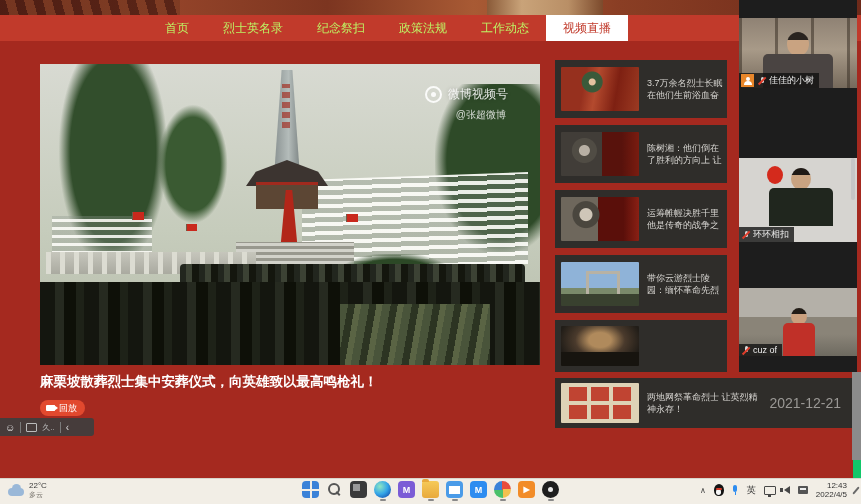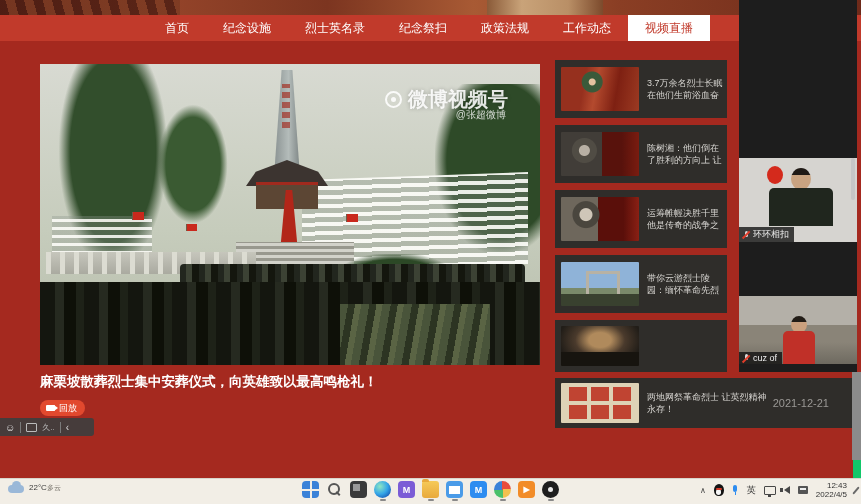--- a/index.html
+++ b/index.html
@@ -10,21 +10,21 @@
   
   .banner{left:0;top:0;width:861px;height:15px;
     background:linear-gradient(90deg,#5e241a 0,#96452a 18%,#7c3520 38%,#a85a34 55%,#8a3e24 72%,#6e2a1a 100%)}
   .banner-sculpt{left:0;top:0;width:180px;height:15px;
     background:repeating-linear-gradient(75deg,#4a1c12 0 9px,#7a3a22 9px 18px);opacity:.8}
   .banner-monu{left:487px;top:0;width:116px;height:15px;
     background:linear-gradient(90deg,#8a5a38 0,#c9a379 30%,#b98f66 70%,#7c4a2c 100%)}
 
   
   .nav{left:0;top:15px;width:861px;height:26px;background:#c13a2b;display:flex;align-items:stretch;padding-left:148px;box-sizing:border-box}
-  .nav-item{color:#ffffff;font-size:12px;line-height:26px;padding:0 17px;white-space:nowrap;cursor:pointer}
+  .nav-item{color:#bef264;font-size:12px;line-height:26px;padding:0 17px;white-space:nowrap;cursor:pointer}
   .nav-item.active{background:#fff;color:#c13a2b}
 
   
   .video{left:40px;top:64px;width:500px;height:301px;overflow:hidden;background:#c9cec2}
   .sky{left:0;top:0;width:500px;height:301px;background:linear-gradient(#d8dad2 0,#c6ccbc 55%,#b6bcaa 100%)}
   .treeL{left:18px;top:-10px;width:110px;height:215px;background:radial-gradient(ellipse at 50% 45%,#324e2c 0 55%,rgba(50,78,44,0) 70%)}
   .treeL2{left:118px;top:40px;width:70px;height:120px;background:radial-gradient(ellipse at 50% 50%,#3a5a32 0 55%,rgba(58,90,50,0) 70%)}
   .treeR{left:395px;top:20px;width:120px;height:170px;background:radial-gradient(ellipse at 55% 45%,#2e4a28 0 58%,rgba(46,74,40,0) 72%)}
   .bushR{left:290px;top:190px;width:130px;height:70px;background:radial-gradient(ellipse at 50% 50%,#2c4826 0 60%,rgba(44,72,38,0) 75%)}
   .obelisk{left:232px;top:6px;width:30px;height:135px;
@@ -45,21 +45,21 @@
   .crowdmid{left:140px;top:200px;width:345px;height:38px;border-radius:4px;
     background:repeating-linear-gradient(90deg,#22261e 0 6px,#3c4234 6px 12px,#14160e 12px 19px)}
   .flagA{left:92px;top:148px;width:11px;height:8px;background:#c9281c;border-left:1px solid #6e5a46}
   .flagB{left:146px;top:160px;width:10px;height:7px;background:#c9281c;border-left:1px solid #6e5a46}
   .flagC{left:306px;top:150px;width:11px;height:8px;background:#c9281c;border-left:1px solid #6e5a46}
   .crowdfront{left:0;top:218px;width:500px;height:83px;
     background:repeating-linear-gradient(90deg,#14160f 0 15px,#262a20 15px 24px,#0e1008 24px 36px,#1e2218 36px 44px)}
   .camo{left:300px;top:240px;width:150px;height:61px;
     background:repeating-linear-gradient(100deg,#49543a 0 8px,#2c3422 8px 15px,#5a6444 15px 21px)}
   .wm{right:32px;top:22px;display:flex;align-items:center;gap:6px;color:rgba(255,255,255,.88);
-      font-size:20px;font-weight:bold;text-shadow:0 0 4px rgba(0,0,0,.25)}
+      font-size:12px;font-weight:normal;text-shadow:0 0 4px rgba(0,0,0,.25)}
   .wmeye{width:17px;height:17px;border:2px solid rgba(255,255,255,.88);border-radius:50%;box-sizing:border-box;position:relative}
   .wmeye:after{content:"";position:absolute;left:4px;top:4px;width:5px;height:5px;border-radius:50%;background:rgba(255,255,255,.88)}
   .wmuser{right:34px;top:44px;font-size:10px;color:rgba(255,255,255,.8)}
 
   .caption{left:40px;top:373px;width:520px;color:#fff;font-size:13.5px;font-weight:bold}
   .replay{left:40px;top:400px;height:16px;padding:0 8px 0 6px;border-radius:9px;background:#e2492e;
           display:flex;align-items:center;gap:4px;color:#fff;font-size:9px;cursor:pointer}
   .cam{width:9px;height:6px;background:#fff;border-radius:1px;position:relative}
   .cam:after{content:"";position:absolute;right:-3px;top:0;border-top:3px solid transparent;border-bottom:3px solid transparent;border-left:4px solid #fff}
 
@@ -70,21 +70,21 @@
   .ascreen{width:9px;height:7px;border:1px solid #bbb;border-radius:1px}
   .amore{font-size:8px;color:#bbb}
 
   
   .prow{left:555px;width:172px;height:58px;background:#2f2d2a;display:flex;align-items:center;cursor:pointer}
   .r1{top:60px}.r2{top:125px}.r3{top:190px}.r4{top:255px}.r5{top:320px;height:52px}
   .r6{top:378px;width:300px;height:50px}
   .thumb{width:78px;height:44px;margin-left:6px;flex:none;position:relative;overflow:hidden;border-radius:1px}
   .r5 .thumb,.r6 .thumb{height:40px}
   .ptitle{font-size:9px;color:#d8d6d2;line-height:12px;margin:0 4px 0 8px;max-height:25px;overflow:hidden}
-  .pdate{font-size:11px;color:#9a9895;margin-left:auto;margin-right:26px;white-space:nowrap}
+  .pdate{font-size:14px;color:#9a9895;margin-left:auto;margin-right:14px;white-space:nowrap}
   .t1{background:radial-gradient(circle at 40% 34%,#e6c3a0 0 3px,#3a5a3a 4px 10px,rgba(0,0,0,0) 11px),
       linear-gradient(100deg,#96301e 0 30%,#b44a2e 45%,#7e2012 70%,#9c3a22 100%)}
   .t2{background:radial-gradient(circle at 30% 42%,#b8b0a4 0 5px,#504c44 6px 12px,rgba(0,0,0,0) 13px),
       linear-gradient(90deg,#413d38 0 52%,#58120c 52% 78%,#7a1c10 100%)}
   .t3{background:radial-gradient(circle at 32% 40%,#cfc6b8 0 6px,#4a463e 7px 13px,rgba(0,0,0,0) 14px),
       linear-gradient(90deg,#6e675c 0 48%,#5a0f0a 48% 80%,#8a2014 100%)}
   .t4{background:linear-gradient(180deg,#8fb3d8 0 58%,#7a8a6a 58% 72%,#39412f 72% 100%)}
   .arch{position:absolute;left:25px;top:9px;width:28px;height:20px;border:3px solid #b8b2a4;border-bottom:none}
   .t5{background:linear-gradient(0deg,#17140f 0 35%,rgba(0,0,0,0) 36%),
       radial-gradient(ellipse at 50% 35%,#b08a5c 0 20%,#4a3a2c 45%,#211d18 75%)}
@@ -100,21 +100,21 @@
   .cdiam2{right:7px;background:#6f6f6f}
   .mico{position:relative;width:10px;height:10px;flex:none}
   .mico:before{content:"";position:absolute;left:3.5px;top:1px;width:3px;height:6px;background:#d8d8d8;border-radius:2px}
   .mico:after{content:"";position:absolute;left:0;top:4.5px;width:10px;height:1.6px;background:#e03c2a;transform:rotate(-45deg)}
   .feed{left:0;width:118px;overflow:hidden;cursor:pointer}
   .f1{top:18px;height:70px;background:repeating-linear-gradient(90deg,rgba(58,48,38,.55) 0 3px,rgba(0,0,0,0) 3px 36px),
       linear-gradient(180deg,#8f8274 0,#a89a88 45%,#766a5c 100%)}
   .f2{top:88px;height:70px;background:linear-gradient(#c6c4be 0,#9a988f 60%,#7c7a72 100%)}
   .f3{top:158px;height:84px;background:#d6d4d0}
   .f4{top:226px;height:70px;background:linear-gradient(#585048 0,#342e2a 100%)}
-  .f5{top:296px;height:68px;background:linear-gradient(#b4b0a8 0 42%,#8a8478 42% 68%,#6e6a60 100%)}
+  .f5{top:288px;height:68px;background:linear-gradient(#b4b0a8 0 42%,#8a8478 42% 68%,#6e6a60 100%)}
   .head{position:absolute;border-radius:50%}
   .torso{position:absolute;border-radius:5px 5px 0 0}
   .flagx{position:absolute;background:#cf2318;clip-path:polygon(0 0,100% 30%,0 72%)}
   .ball{position:absolute;width:16px;height:18px;border-radius:50%;background:#d42a1c}
   .flabel{position:absolute;left:0;bottom:0;background:rgba(16,16,16,.78);color:#eee;font-size:9px;
           display:flex;align-items:center;gap:2px;padding:1px 5px 1px 2px}
   .badge{width:13px;height:13px;background:#e8862a;flex:none;position:relative;margin-right:1px}
   .badge:before{content:"";position:absolute;left:4.5px;top:2.5px;width:4px;height:4px;border-radius:50%;background:#fff}
   .badge:after{content:"";position:absolute;left:2.5px;top:7px;width:8px;height:4px;border-radius:4px 4px 0 0;background:#fff}
   .cscroll{left:851px;top:158px;width:4px;height:42px;border-radius:2px;background:#c6c6c6}
@@ -122,21 +122,21 @@
   
   .vscroll{left:852px;top:372px;width:9px;height:88px;background:#8b8b8b}
   .greenR{left:853px;top:460px;width:8px;height:44px;background:#12c76a}
   .greenB{left:0;top:499px;width:108px;height:5px;background:#12c76a}
 
   
   .taskbar{left:0;top:478px;width:861px;height:26px;background:#f2eee6;border-top:1px solid #d9d5cc;box-sizing:border-box}
   .weather{left:8px;top:481px;display:flex;align-items:center;gap:5px;cursor:pointer}
   .cloud{width:16px;height:8px;background:#9ab8d8;border-radius:8px;position:relative;margin-top:4px}
   .cloud:before{content:"";position:absolute;left:4px;top:-4px;width:9px;height:9px;border-radius:50%;background:#9ab8d8}
-  .wtxt{display:flex;flex-direction:row;line-height:9px}
+  .wtxt{display:flex;flex-direction:column;line-height:9px}
   .wtemp{font-size:8px;color:#3a3a3a}
   .wcond{font-size:7px;color:#77736c}
   .apps{left:302px;top:481px;display:flex;gap:7px}
   .tico{width:17px;height:17px;border-radius:4px;position:relative;cursor:pointer;display:flex;align-items:center;justify-content:center;
         color:#fff;font-size:9px;font-weight:bold}
   .ind{position:absolute;bottom:-3px;left:50%;transform:translateX(-50%);width:6px;height:2px;border-radius:1px;background:#8a8a8a}
   .i-start{background:linear-gradient(#f2eee6,#f2eee6) center/2px 100% no-repeat,
            linear-gradient(#f2eee6,#f2eee6) center/100% 2px no-repeat,#3b82d8}
   .i-search{background:none}
   .i-search:before{content:"";width:8px;height:8px;border:2px solid #555;border-radius:50%;position:absolute;left:2px;top:2px}
@@ -174,21 +174,20 @@
 </head>
 <body>
 
 <div class="abs banner">
   <div class="abs banner-sculpt"></div>
   <div class="abs banner-monu"></div>
 </div>
 
 <div class="abs nav">
   <div class="nav-item">首页</div>
-  <div class="nav-item">纪念设施</div>
   <div class="nav-item">烈士英名录</div>
   <div class="nav-item">纪念祭扫</div>
   <div class="nav-item">政策法规</div>
   <div class="nav-item">工作动态</div>
   <div class="nav-item active">视频直播</div>
 </div>
 
 <div class="abs video">
   <div class="abs sky"></div>
   <div class="abs treeL"></div>
@@ -256,20 +255,29 @@
 <div class="abs prow r6">
   <div class="thumb t6">
       <div class="cert"></div>
     </div>
   <div class="ptitle">两地网祭革命烈士 让英烈精神永存！</div>
   <div class="pdate">2021-12-21</div>
 </div>
 
 <div class="abs conf">
 
+  <div class="abs feed f1">
+    <div class="head" style="left:48px;top:14px;width:22px;height:24px;background:linear-gradient(#2a2420 0 34%,#c9a381 34%)"></div>
+    <div class="torso" style="left:24px;top:36px;width:70px;height:34px;background:#4a4442"></div>
+    <div class="flabel">
+      <div class="badge"></div>
+      <div class="mico"></div>
+      <span>佳佳的小树</span>
+    </div>
+  </div>
 
 
   <div class="abs feed f3">
     <div class="ball" style="left:28px;top:8px"></div>
     <div class="head" style="left:52px;top:10px;width:20px;height:22px;background:linear-gradient(#201a16 0 32%,#c9a381 32%)"></div>
     <div class="torso" style="left:30px;top:30px;width:64px;height:38px;background:#20261e"></div>
     <div class="flabel">
       <div class="mico"></div>
       <span>环环相扣</span>
     </div>

